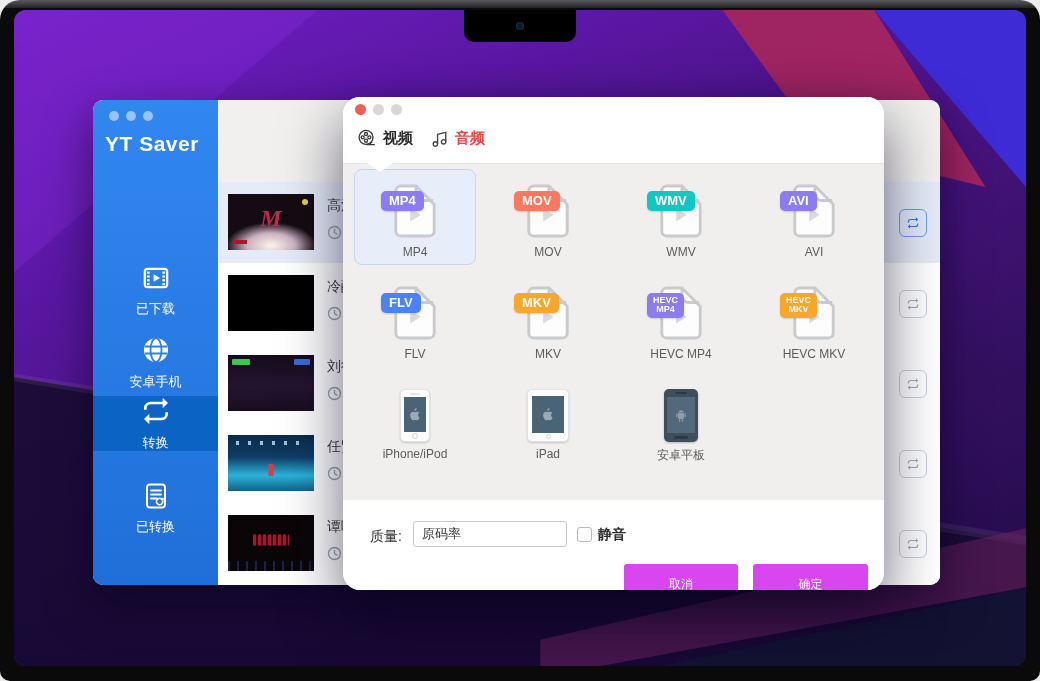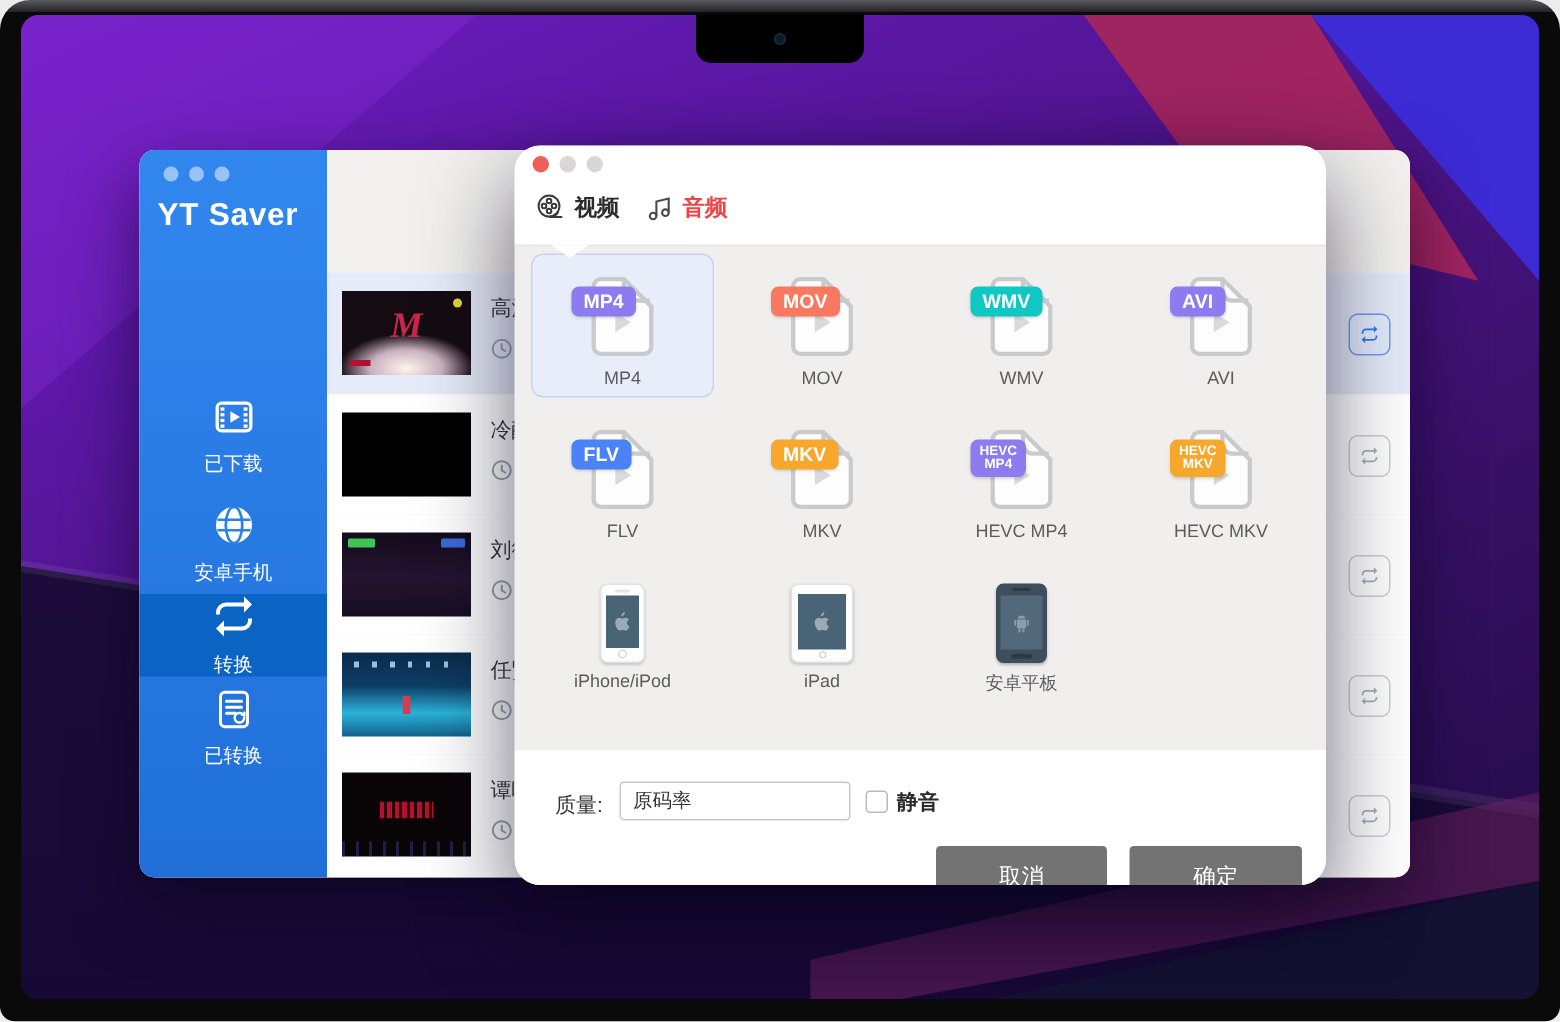--- a/index.html
+++ b/index.html
@@ -30,21 +30,21 @@
               background:#fff;box-shadow:0 18px 45px rgba(8,4,28,.55);z-index:10;overflow:hidden;}
   .sidebar{position:absolute;left:0;top:0;bottom:0;width:125px;
            background:linear-gradient(180deg,#3287ef 0%,#206fd9 100%);}
   .sb-dots{position:absolute;left:16px;top:11px;display:flex;gap:7px;}
   .sb-dot{width:10px;height:10px;border-radius:50%;background:rgba(255,255,255,.5);}
   .sb-title{position:absolute;left:12px;top:32px;color:#fff;font-size:21px;font-weight:bold;letter-spacing:.5px;}
   .sb-item{position:absolute;left:0;width:125px;height:64px;display:flex;flex-direction:column;
            align-items:center;justify-content:center;gap:7px;color:#fff;cursor:pointer;}
   .sb-item .lbl{font-size:13px;}
   .sb-item.active{background:#0b64c4;}
-  .sb-i1{top:86px}.sb-i2{top:158px}.sb-i3{top:230px}.sb-i4{top:296px;height:55px}.sb-i5{top:353px}
+  .sb-i1{top:86px}.sb-i2{top:158px}.sb-i3{top:230px}.sb-i4{top:296px;height:55px}.sb-i5{top:376px}
   
   .toolbar{position:absolute;left:125px;right:0;top:0;height:82px;background:#f1f0ee;border-radius:0 10px 0 0;}
   .btn-plus{position:absolute;left:133px;top:30px;width:36px;height:34px;background:#fff;border-radius:8px;
             box-shadow:0 1px 2px rgba(0,0,0,.12);display:flex;align-items:center;justify-content:center;cursor:pointer;}
   .plus-circle{width:24px;height:24px;border-radius:50%;background:#2f7cea;position:relative;}
   .plus-circle::before,.plus-circle::after{content:"";position:absolute;background:#fff;left:50%;top:50%;}
   .plus-circle::before{width:12px;height:2.4px;transform:translate(-50%,-50%);}
   .plus-circle::after{width:2.4px;height:12px;transform:translate(-50%,-50%);}
   .btn-convert-all{position:absolute;left:177px;top:31px;height:32px;padding:0 12px;background:#fff;border-radius:8px;
             box-shadow:0 1px 2px rgba(0,0,0,.12);display:flex;align-items:center;gap:6px;color:#2f7cea;
@@ -130,21 +130,21 @@
   .dev-atab .bslit{position:absolute;left:calc(50% - 8px);bottom:3px;width:16px;height:3px;border-radius:2px;background:#2c3943;}
   .logo-center{position:absolute;left:50%;top:50%;transform:translate(-50%,-50%);}
   
   .dlg-footer{position:absolute;left:0;right:0;bottom:0;height:90px;background:#fff;border-radius:0 0 11px 11px;margin-top:16px;}
   .q-label{position:absolute;left:27px;top:28px;font-size:14px;color:#333;}
   .q-input{position:absolute;left:70px;top:21px;width:154px;height:26px;border:1px solid #c8c8c8;border-radius:3px;
            font-size:13px;color:#333;padding:0 8px;box-sizing:border-box;font-family:"Liberation Sans",sans-serif;background:#fff;}
   .mute-box{position:absolute;left:234px;top:27px;width:13px;height:13px;border:1px solid #b9b9b9;border-radius:3px;
             background:#fff;cursor:pointer;}
   .mute-label{position:absolute;left:255px;top:26px;font-size:14px;font-weight:bold;color:#2b2b2b;}
-  .dlg-btn{position:absolute;top:64px;height:41px;background:#737373;color:#fff;font-size:15px;border:none;
+  .dlg-btn{position:absolute;top:64px;height:41px;background:#d946ef;color:#fff;font-size:12px;border:none;
            border-radius:3px;display:flex;align-items:center;justify-content:center;cursor:pointer;
            font-family:"Liberation Sans",sans-serif;}
   .btn-cancel{left:281px;width:114px;}
   .btn-ok{left:410px;width:115px;}
   svg{display:block;}
 </style>
 </head>
 <body>
 
 <div class="stage">

